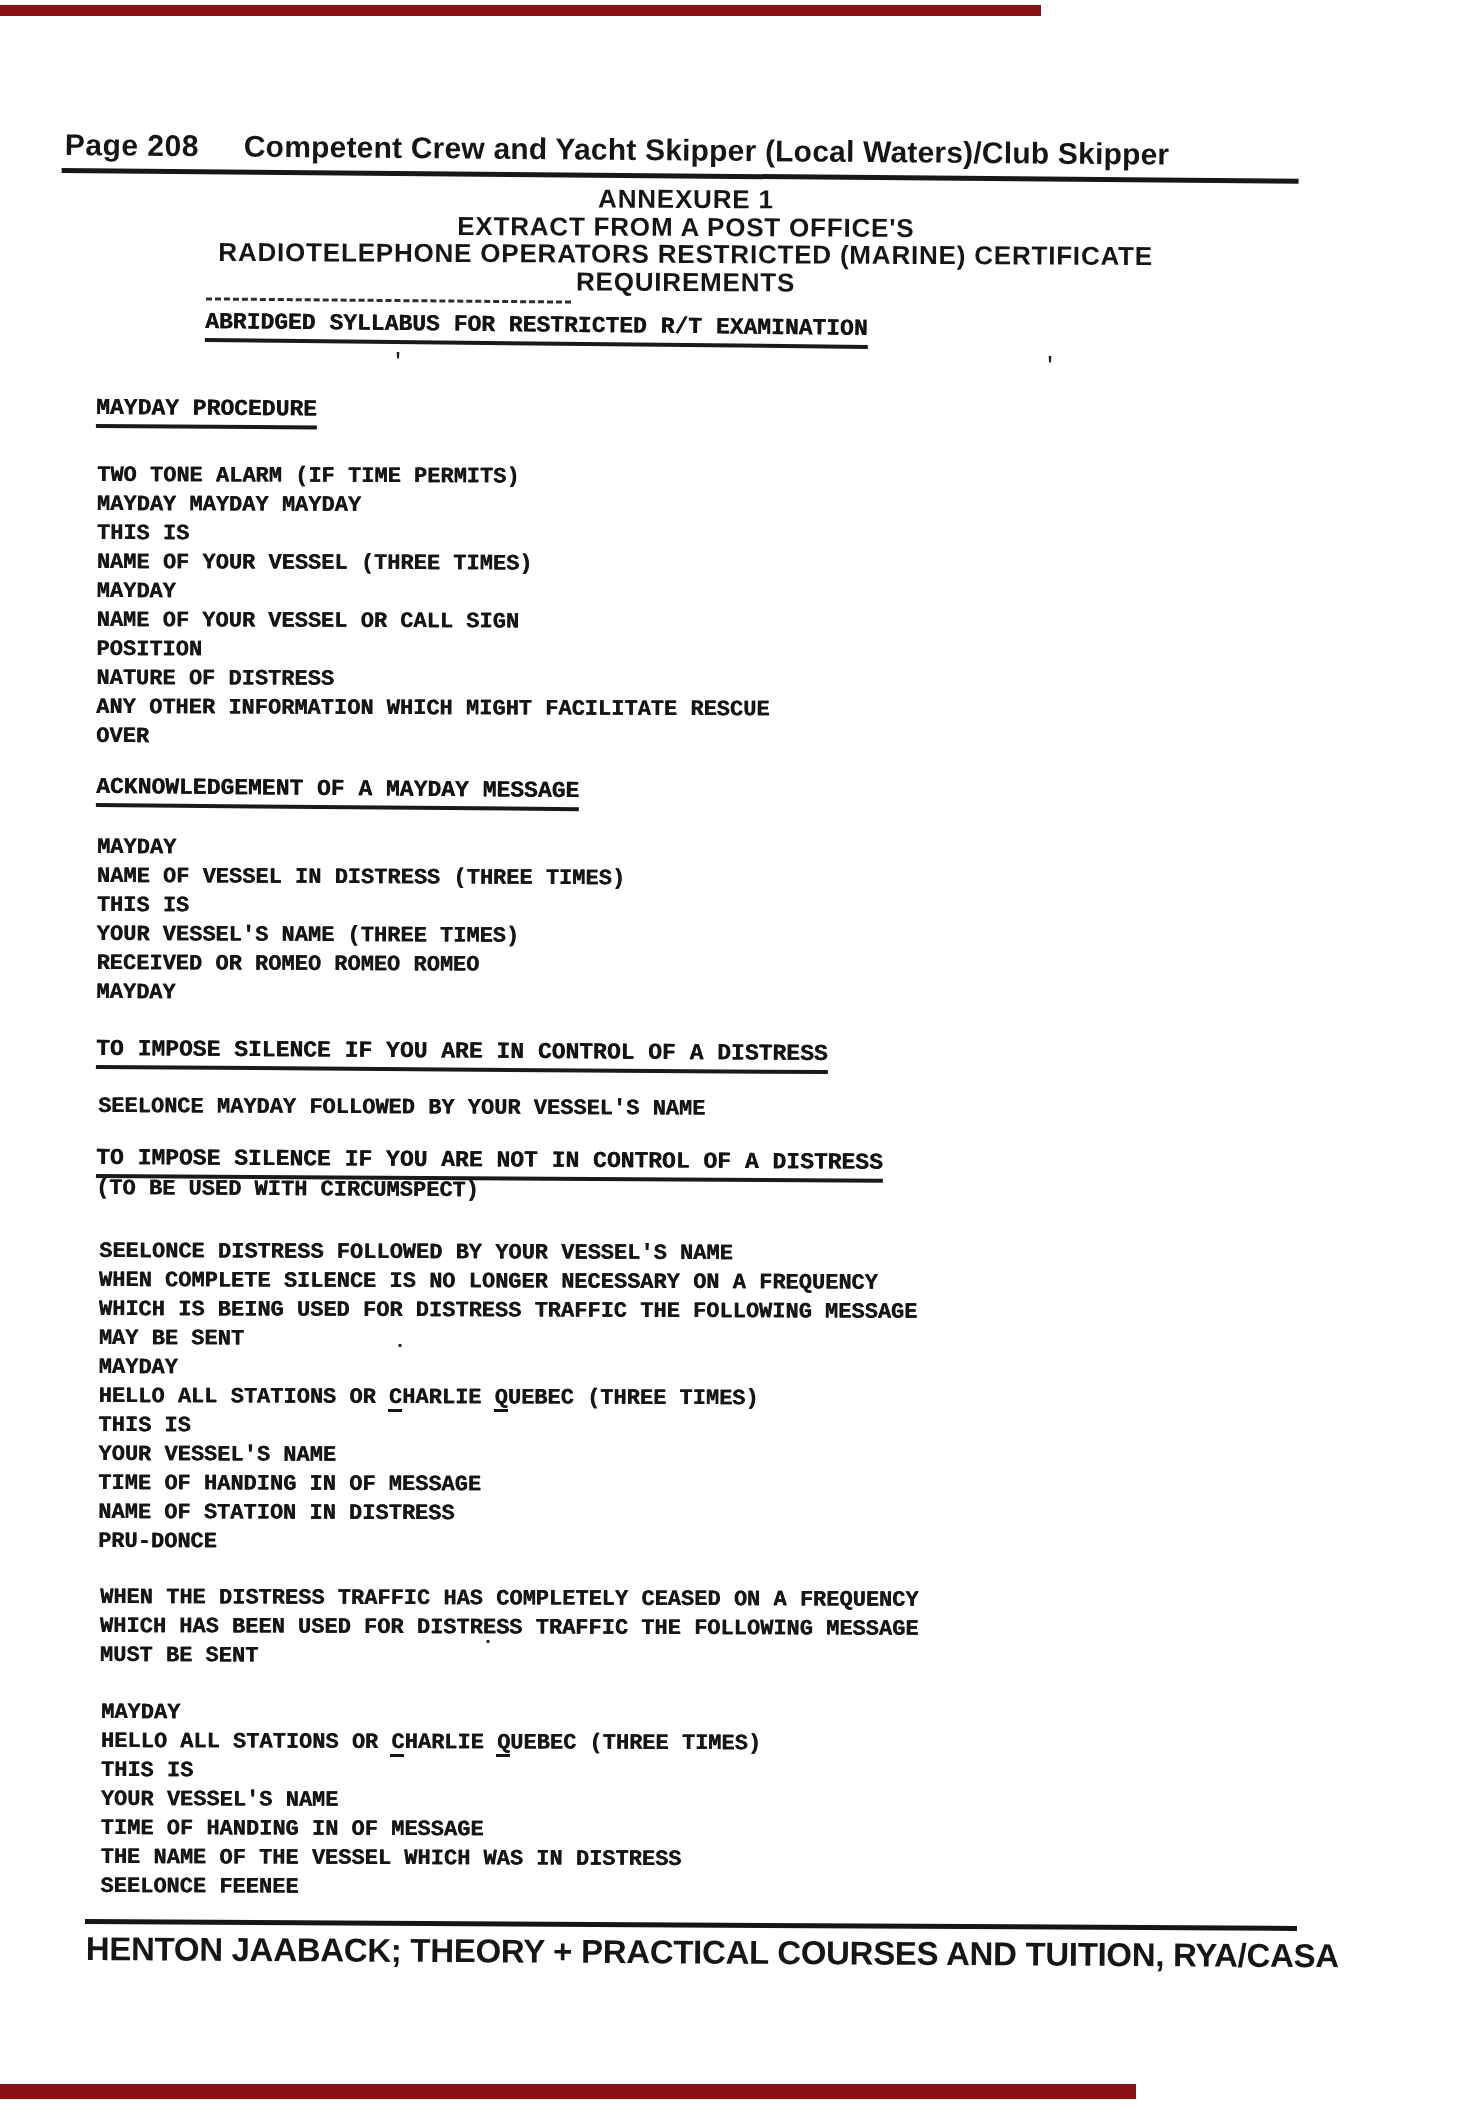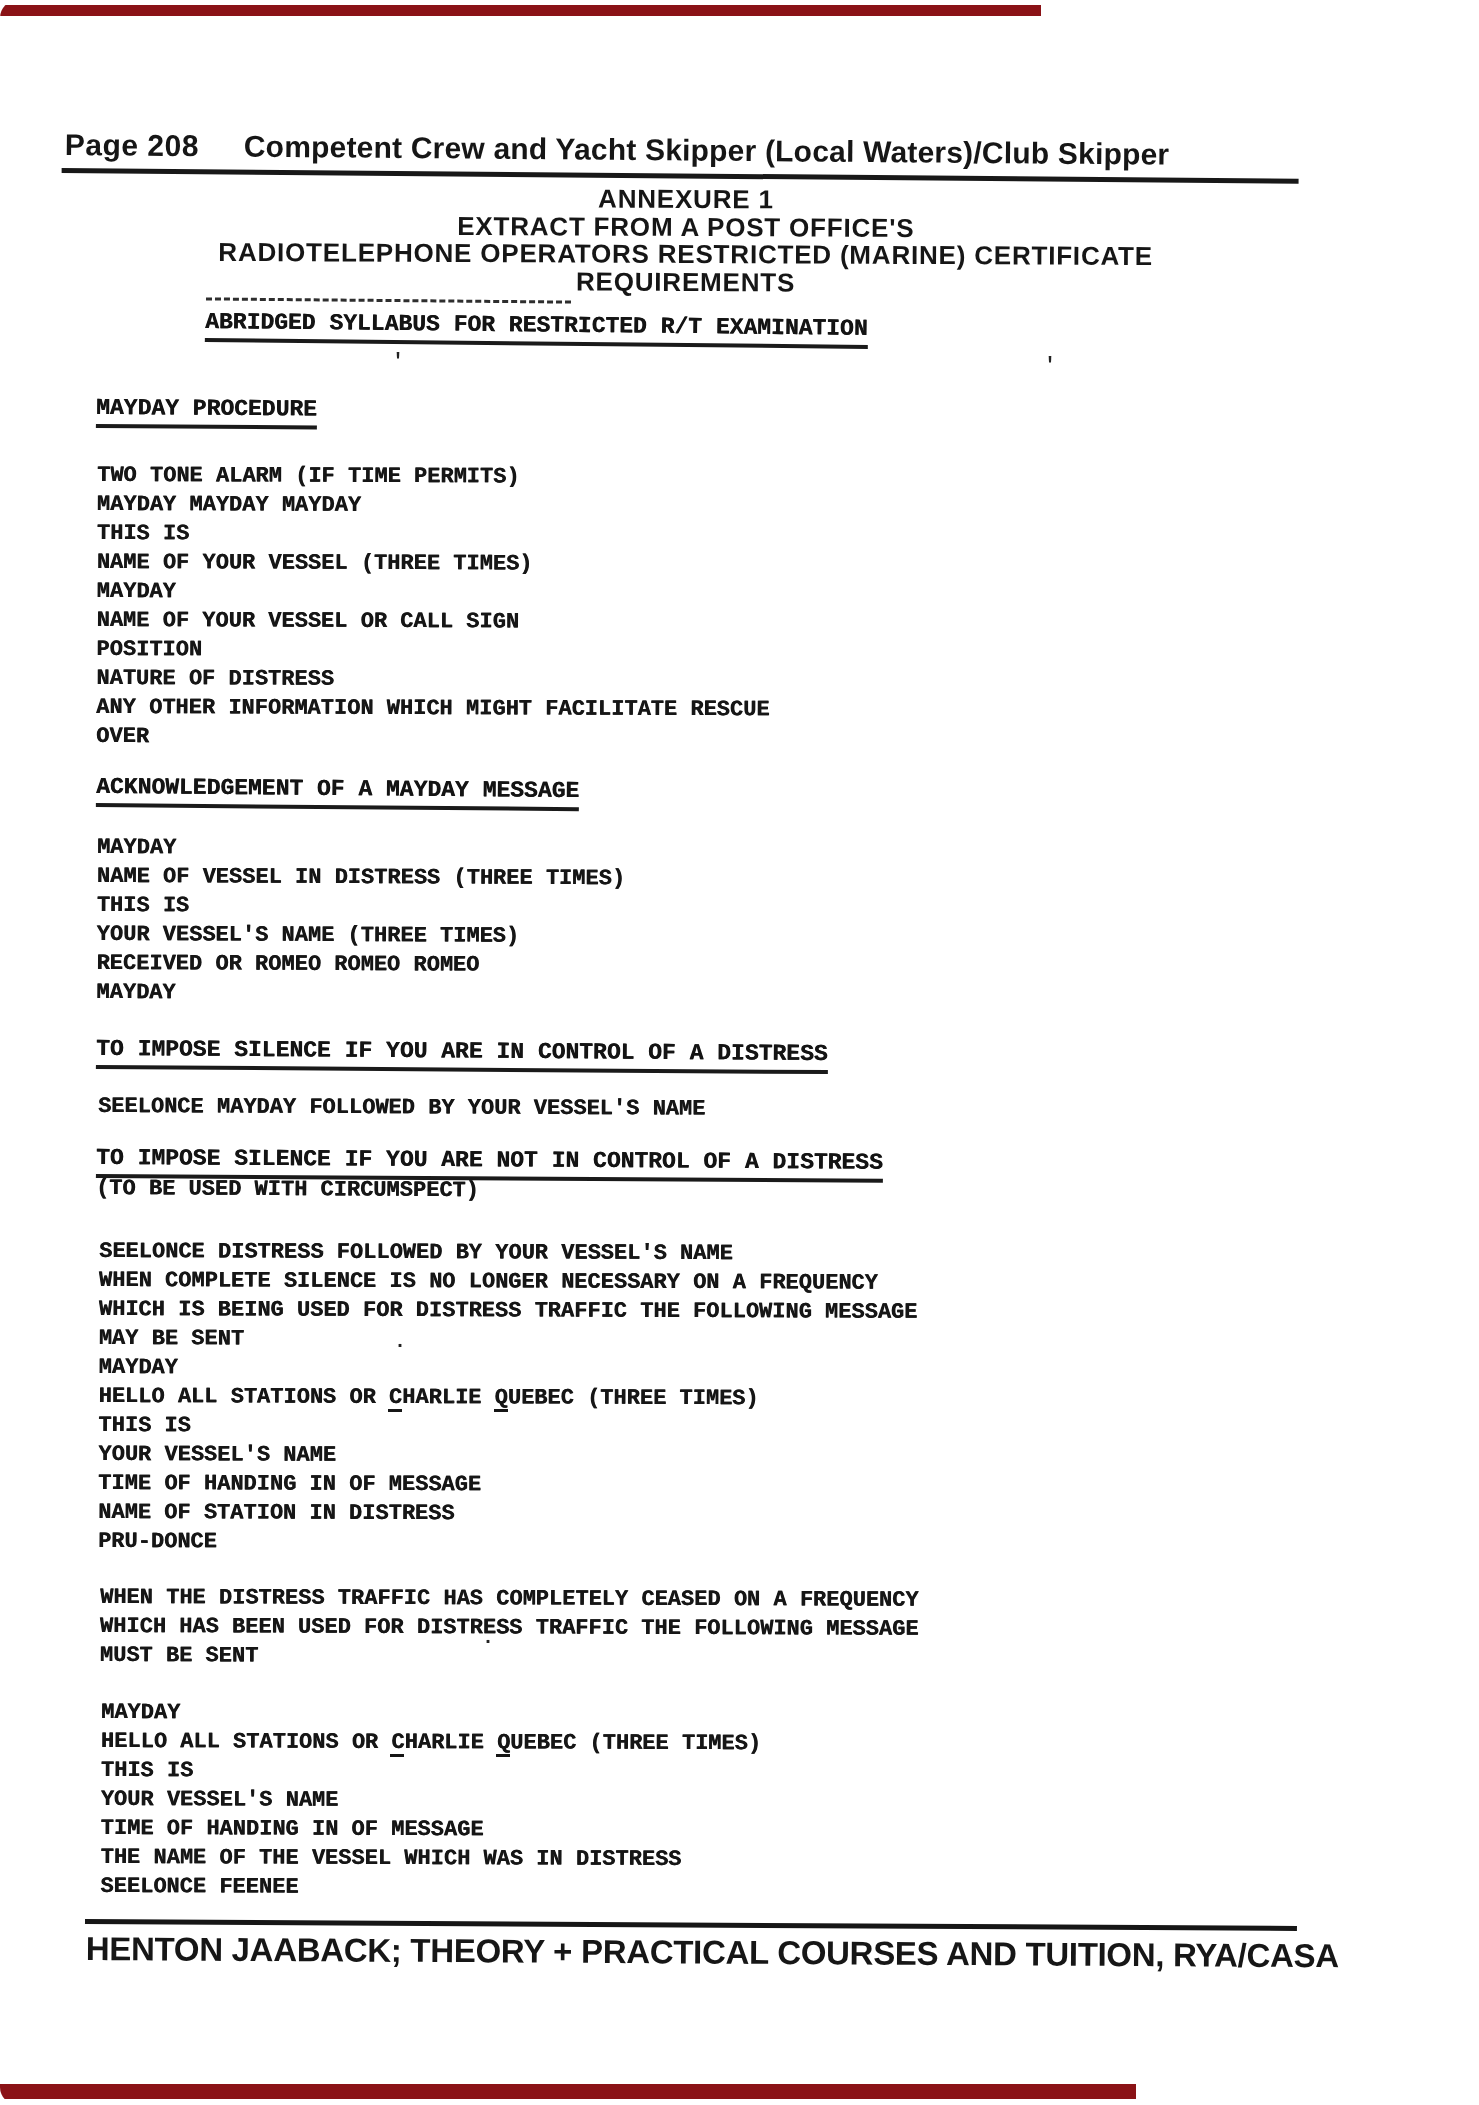--- a/index.html
+++ b/index.html
@@ -1,16 +1,16 @@
 <!DOCTYPE html>
 <html><head>
 <meta charset="utf-8">
 <style>
   html,body{margin:0;padding:0;background:#ffffff;}
-  .page{position:relative;width:1479px;height:2105px;background:#ffffff;overflow:hidden;color:#161616;border-radius:18px;}
+  .page{position:relative;width:1479px;height:2105px;background:#ffffff;overflow:hidden;color:#161616;}
 
   .sans-b{font-family:"Liberation Sans",sans-serif;font-weight:700;}
   .mono{font-family:"Liberation Mono","DejaVu Sans Mono",monospace;font-weight:700;
         font-size:22px;line-height:29px;white-space:pre;color:#161616;
         text-shadow:0.5px 0 0 currentColor;}
   .mono-h{font-family:"Liberation Mono","DejaVu Sans Mono",monospace;font-weight:700;
         font-size:23px;line-height:25px;white-space:pre;color:#141414;
         display:inline-block;padding-bottom:3px;border-bottom:4px solid #1a1a1a;
         text-shadow:0.5px 0 0 currentColor;}
   .abs{position:absolute;}

